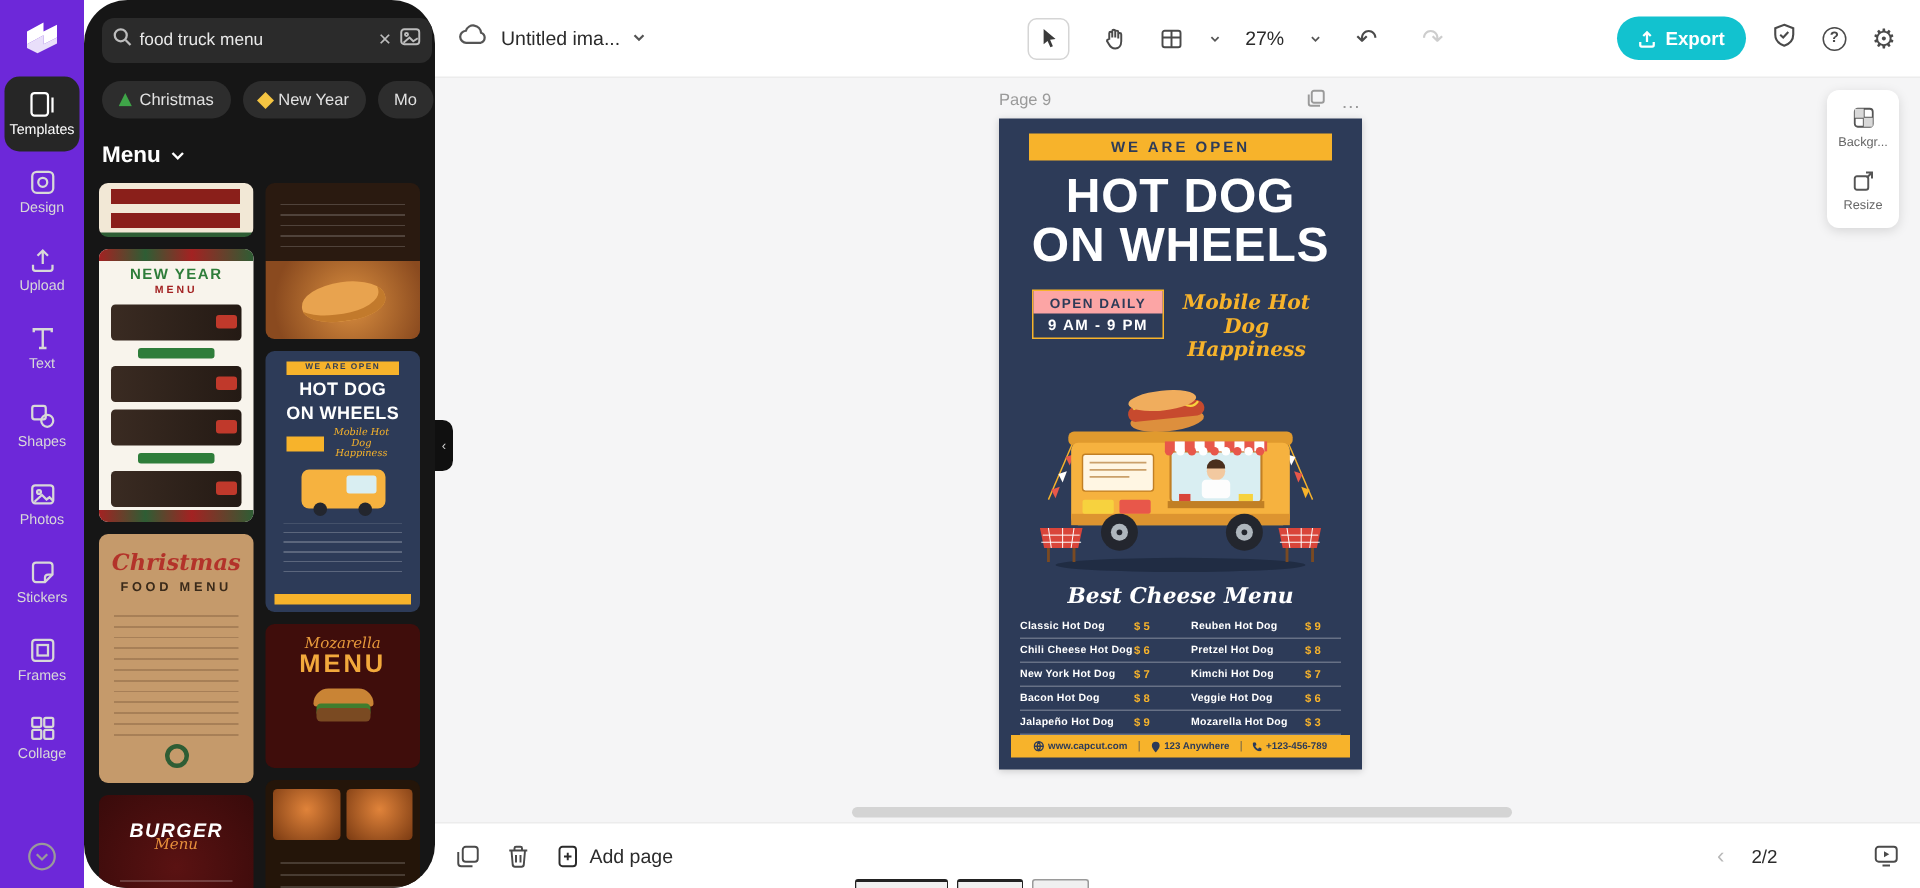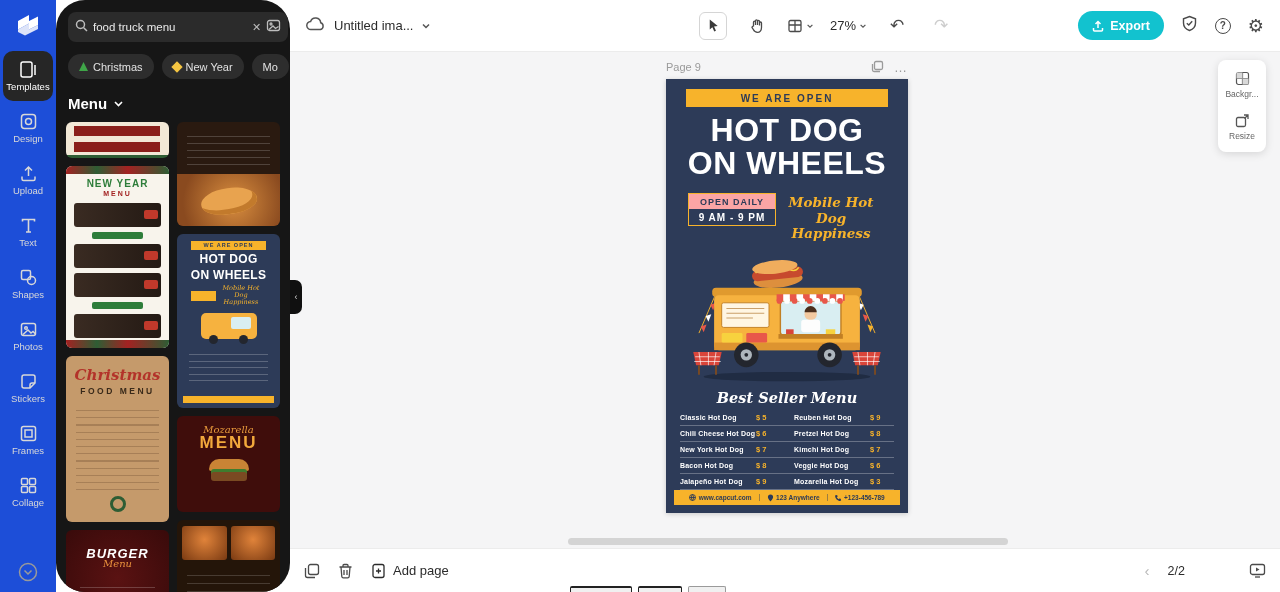--- a/index.html
+++ b/index.html
@@ -3,21 +3,21 @@
 <meta charset="utf-8">
 <style>
   * { margin:0; padding:0; box-sizing:border-box; }
   html,body { width:1280px; height:592px; overflow:hidden; }
   body { font-family:"Liberation Sans", sans-serif; background:#fff; }
   [data-interactable="true"] { cursor:pointer; }
 
   .app { position:relative; display:flex; width:1280px; height:592px; }
 
   
-  .rail { width:56px; background:#1d4ed8; display:flex; flex-direction:column; align-items:center; flex:none; padding-bottom:6px; }
+  .rail { width:56px; background:#6d28d9; display:flex; flex-direction:column; align-items:center; flex:none; padding-bottom:6px; }
   .rail-logo { width:56px; height:50px; display:flex; align-items:center; justify-content:center; }
   .rail-item { width:50px; height:50px; margin:1px 0; border-radius:10px; display:flex; flex-direction:column; align-items:center; justify-content:center; gap:3px; color:#d8d8d8; }
   .rail-item.active { background:#262626; color:#fff; }
   .rail-item svg { display:block; }
   .rail-label { font-size:9.5px; line-height:1; }
   .rail-bottom { margin-top:auto; color:#9a9a9a; }
 
   
   .panel { width:234px; background:#161616; flex:none; display:flex; flex-direction:column; overflow:hidden;border-radius:29px; }
   .search-row { display:flex; align-items:center; gap:8px; padding:12px 10px 8px 12px; }
@@ -85,21 +85,21 @@
   .panel-collapse { position:absolute; left:290px; top:280px; width:12px; height:34px; background:#101010; border-radius:0 7px 7px 0; color:#cfcfcf; font-size:9px; display:flex; align-items:center; justify-content:center; z-index:6; }
 
   
   .main { flex:1; display:flex; flex-direction:column; background:#f5f5f6; position:relative; min-width:0; }
   .topbar { height:52px; background:#fff; border-bottom:1px solid #ececec; display:flex; align-items:center; padding:0 16px; flex:none; }
   .tb-left { display:flex; align-items:center; gap:8px; width:270px; color:#3a3a3a; }
   .doc-title { font-size:13px; color:#2b2b2b; }
   .tb-center { flex:1; display:flex; align-items:center; justify-content:center; gap:16px; color:#4a4a4a; }
   .tool-btn { display:flex; align-items:center; justify-content:center; width:28px; height:28px; border:none; background:transparent; color:#4a4a4a; }
   .tool-btn.active { border:1px solid #d5d5d5; border-radius:6px; background:#fff; }
-  .tool-group { display:flex; align-items:center; gap:3px; color:#4a4a4a; }
+  .tool-group { display:flex; align-items:center; gap:17px; color:#4a4a4a; }
   .zoom-text { font-size:13px; color:#2b2b2b; }
   .glyph { font-size:17px; line-height:1; }
   .glyph.disabled { color:#cdcdcd; }
   .tb-right { display:flex; align-items:center; gap:17px; }
   .export-btn { display:flex; align-items:center; gap:6px; height:29px; padding:0 14px; border:none; border-radius:15px; background:#12c2cf; color:#fff; font-size:12.5px; font-weight:bold; font-family:"Liberation Sans",sans-serif; }
   .help-circle { width:16px; height:16px; border:1.4px solid #4a4a4a; border-radius:50%; font-size:10px; font-weight:bold; color:#4a4a4a; display:flex; align-items:center; justify-content:center; }
   .gear-glyph { font-size:18px; color:#4a4a4a; line-height:1; }
 
   
   .canvas { flex:1; position:relative; overflow:hidden; }
@@ -518,21 +518,21 @@
               <rect x="62" y="92" width="22" height="10" rx="1.5" fill="#e8574a"></rect>
               <circle cx="62" cy="115" r="13" fill="#23262e"></circle>
                 <circle cx="62" cy="115" r="6" fill="#aeb6bd"></circle>
                 <circle cx="62" cy="115" r="2" fill="#23262e"></circle>
               <circle cx="150" cy="115" r="13" fill="#23262e"></circle>
                 <circle cx="150" cy="115" r="6" fill="#aeb6bd"></circle>
                 <circle cx="150" cy="115" r="2" fill="#23262e"></circle>
             </svg>
           </div>
 
-          <div class="p-heading" data-interactable="true">Best Seller Menu</div>
+          <div class="p-heading" data-interactable="true">Best Cheese Menu</div>
 
           <div class="p-menu" data-interactable="true">
             <div class="p-row" data-interactable="false">
               <span class="p-name" data-interactable="false">Classic Hot Dog</span>
               <span class="p-price" data-interactable="false">$ 5</span>
               <span data-interactable="false"></span>
               <span class="p-name" data-interactable="false">Reuben Hot Dog</span>
               <span class="p-price" data-interactable="false">$ 9</span>
             </div>
             <div class="p-row" data-interactable="false">

